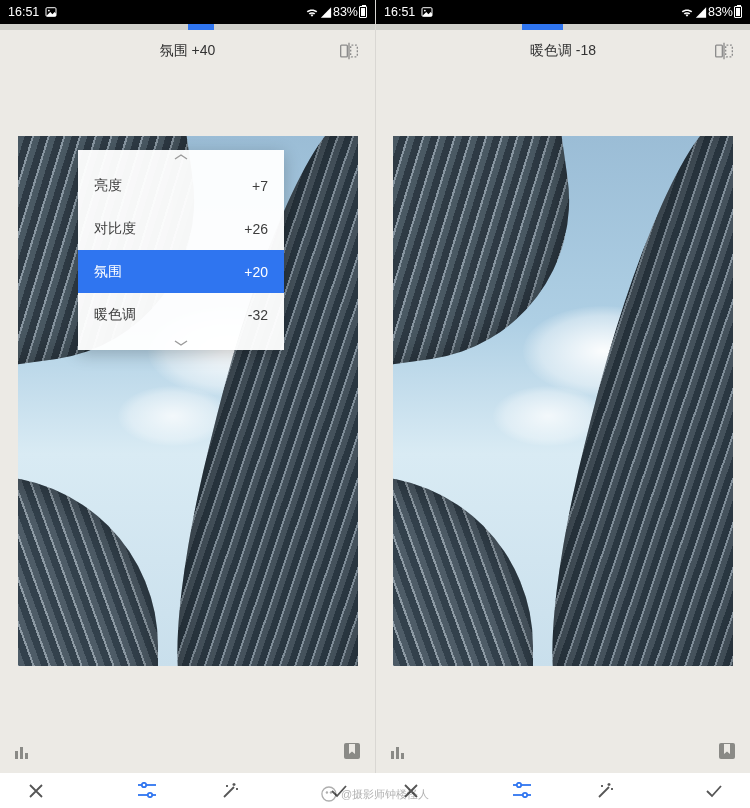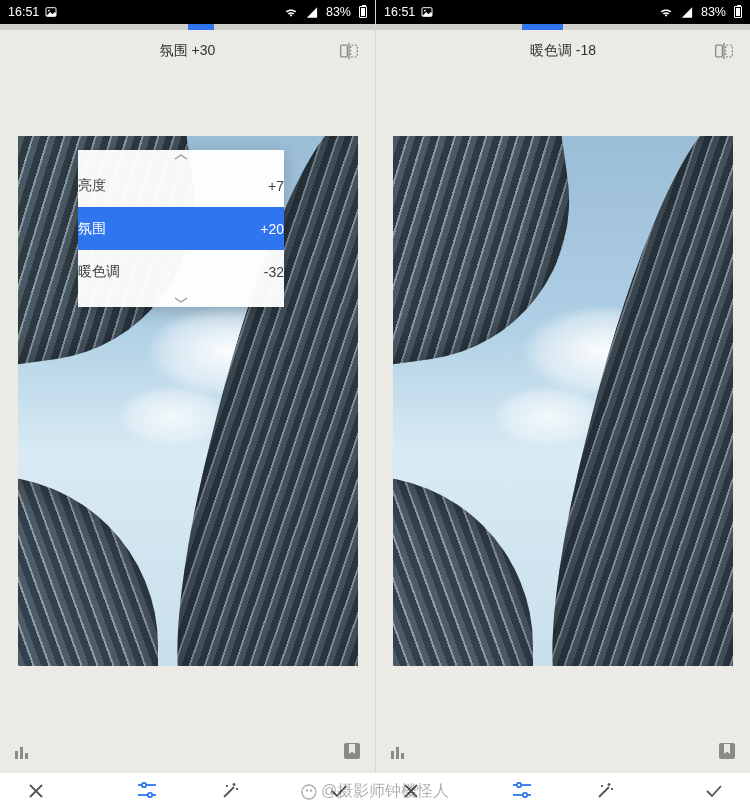--- a/index.html
+++ b/index.html
@@ -32,21 +32,21 @@
     background: #000;
     color: #fff;
     display: flex;
     align-items: center;
     justify-content: space-between;
     padding: 0 8px;
     font-size: 12.5px;
     font-weight: 500;
   }
   .status-left { display: flex; align-items: center; gap: 6px; }
-  .status-right { display: flex; align-items: center; gap: 8px; }
+  .status-right { display: flex; align-items: center; gap: 1px; }
   .pic-icon { width: 12px; height: 10px; }
   .wifi-icon { width: 14px; height: 11px; }
   .cell-icon { width: 12px; height: 11px; }
   .batt { width: 8px; height: 12px; border: 1px solid #fff; border-radius: 1px; position: relative; }
   .batt::before { content:""; position:absolute; top:-2px; left:2px; width:4px; height:1.5px; background:#fff; }
   .batt-fill { position:absolute; left:1px; right:1px; bottom:1px; height: 80%; background:#fff; }
 
   
   .slider-strip {
     height: 6px;
@@ -140,21 +140,21 @@
     display: flex;
     align-items: center;
     justify-content: center;
     color: #9a9a9a;
   }
   .popup-row {
     height: 43px;
     display: flex;
     align-items: center;
     justify-content: space-between;
-    padding: 0 0;
+    padding: 0 16px;
   }
   .popup-row.selected {
     background: #2f75f0;
     color: #ffffff;
   }
 
   
   .tool-row {
     height: 44px;
     display: flex;
@@ -181,21 +181,21 @@
     padding: 0 20px;
   }
   .bb-side { width: 32px; display:flex; justify-content:center; color:#555; }
   .bb-mid { display:flex; gap:64px; color:#555; }
   .bb-mid .active { color:#2f75f0; }
   .watermark {
     position: absolute;
     left: 50%; transform: translateX(-50%);
     bottom: 6px;
     color: rgba(0,0,0,.32);
-    font-size: 16px;
+    font-size: 11px;
     display: flex;
     align-items: center;
     gap: 4px;
     pointer-events: none;
   }
   svg { display: block; }
 </style>
 </head>
 <body>
 
@@ -223,21 +223,21 @@
             <span class="batt-fill"></span>
           </span>
       </div>
     </div>
 
     <div class="slider-strip">
       <div class="slider-fill" style="left:50%;width:7%"></div>
     </div>
 
     <div class="adj-row">
-      <span>氛围 +30</span>
+      <span>氛围 +40</span>
       <span class="compare-icon">
         <svg width="20" height="18" viewBox="0 0 24 20">
             <rect x="2" y="3" width="8" height="14" rx="1" fill="none" stroke="currentColor" stroke-width="1.6"></rect>
             <rect x="14" y="3" width="8" height="14" rx="1" fill="none" stroke="currentColor" stroke-width="1.6" stroke-dasharray="2.2 2"></rect>
             <line x1="12" y1="0" x2="12" y2="20" stroke="currentColor" stroke-width="1.6"></line>
           </svg>
       </span>
     </div>
 
     <div class="canvas-area">
@@ -251,20 +251,24 @@
 
       <div class="popup" style="top:78px">
         <div class="chev">
           <svg width="16" height="8" viewBox="0 0 16 8">
               <path d="M2 6 L8 2 L14 6" fill="none" stroke="currentColor" stroke-width="1.4"></path>
             </svg>
         </div>
         <div class="popup-row">
           <span>亮度</span>
           <span>+7</span>
+        </div>
+        <div class="popup-row">
+          <span>对比度</span>
+          <span>+26</span>
         </div>
         <div class="popup-row selected">
           <span>氛围</span>
           <span>+20</span>
         </div>
         <div class="popup-row">
           <span>暖色调</span>
           <span>-32</span>
         </div>
         <div class="chev">

